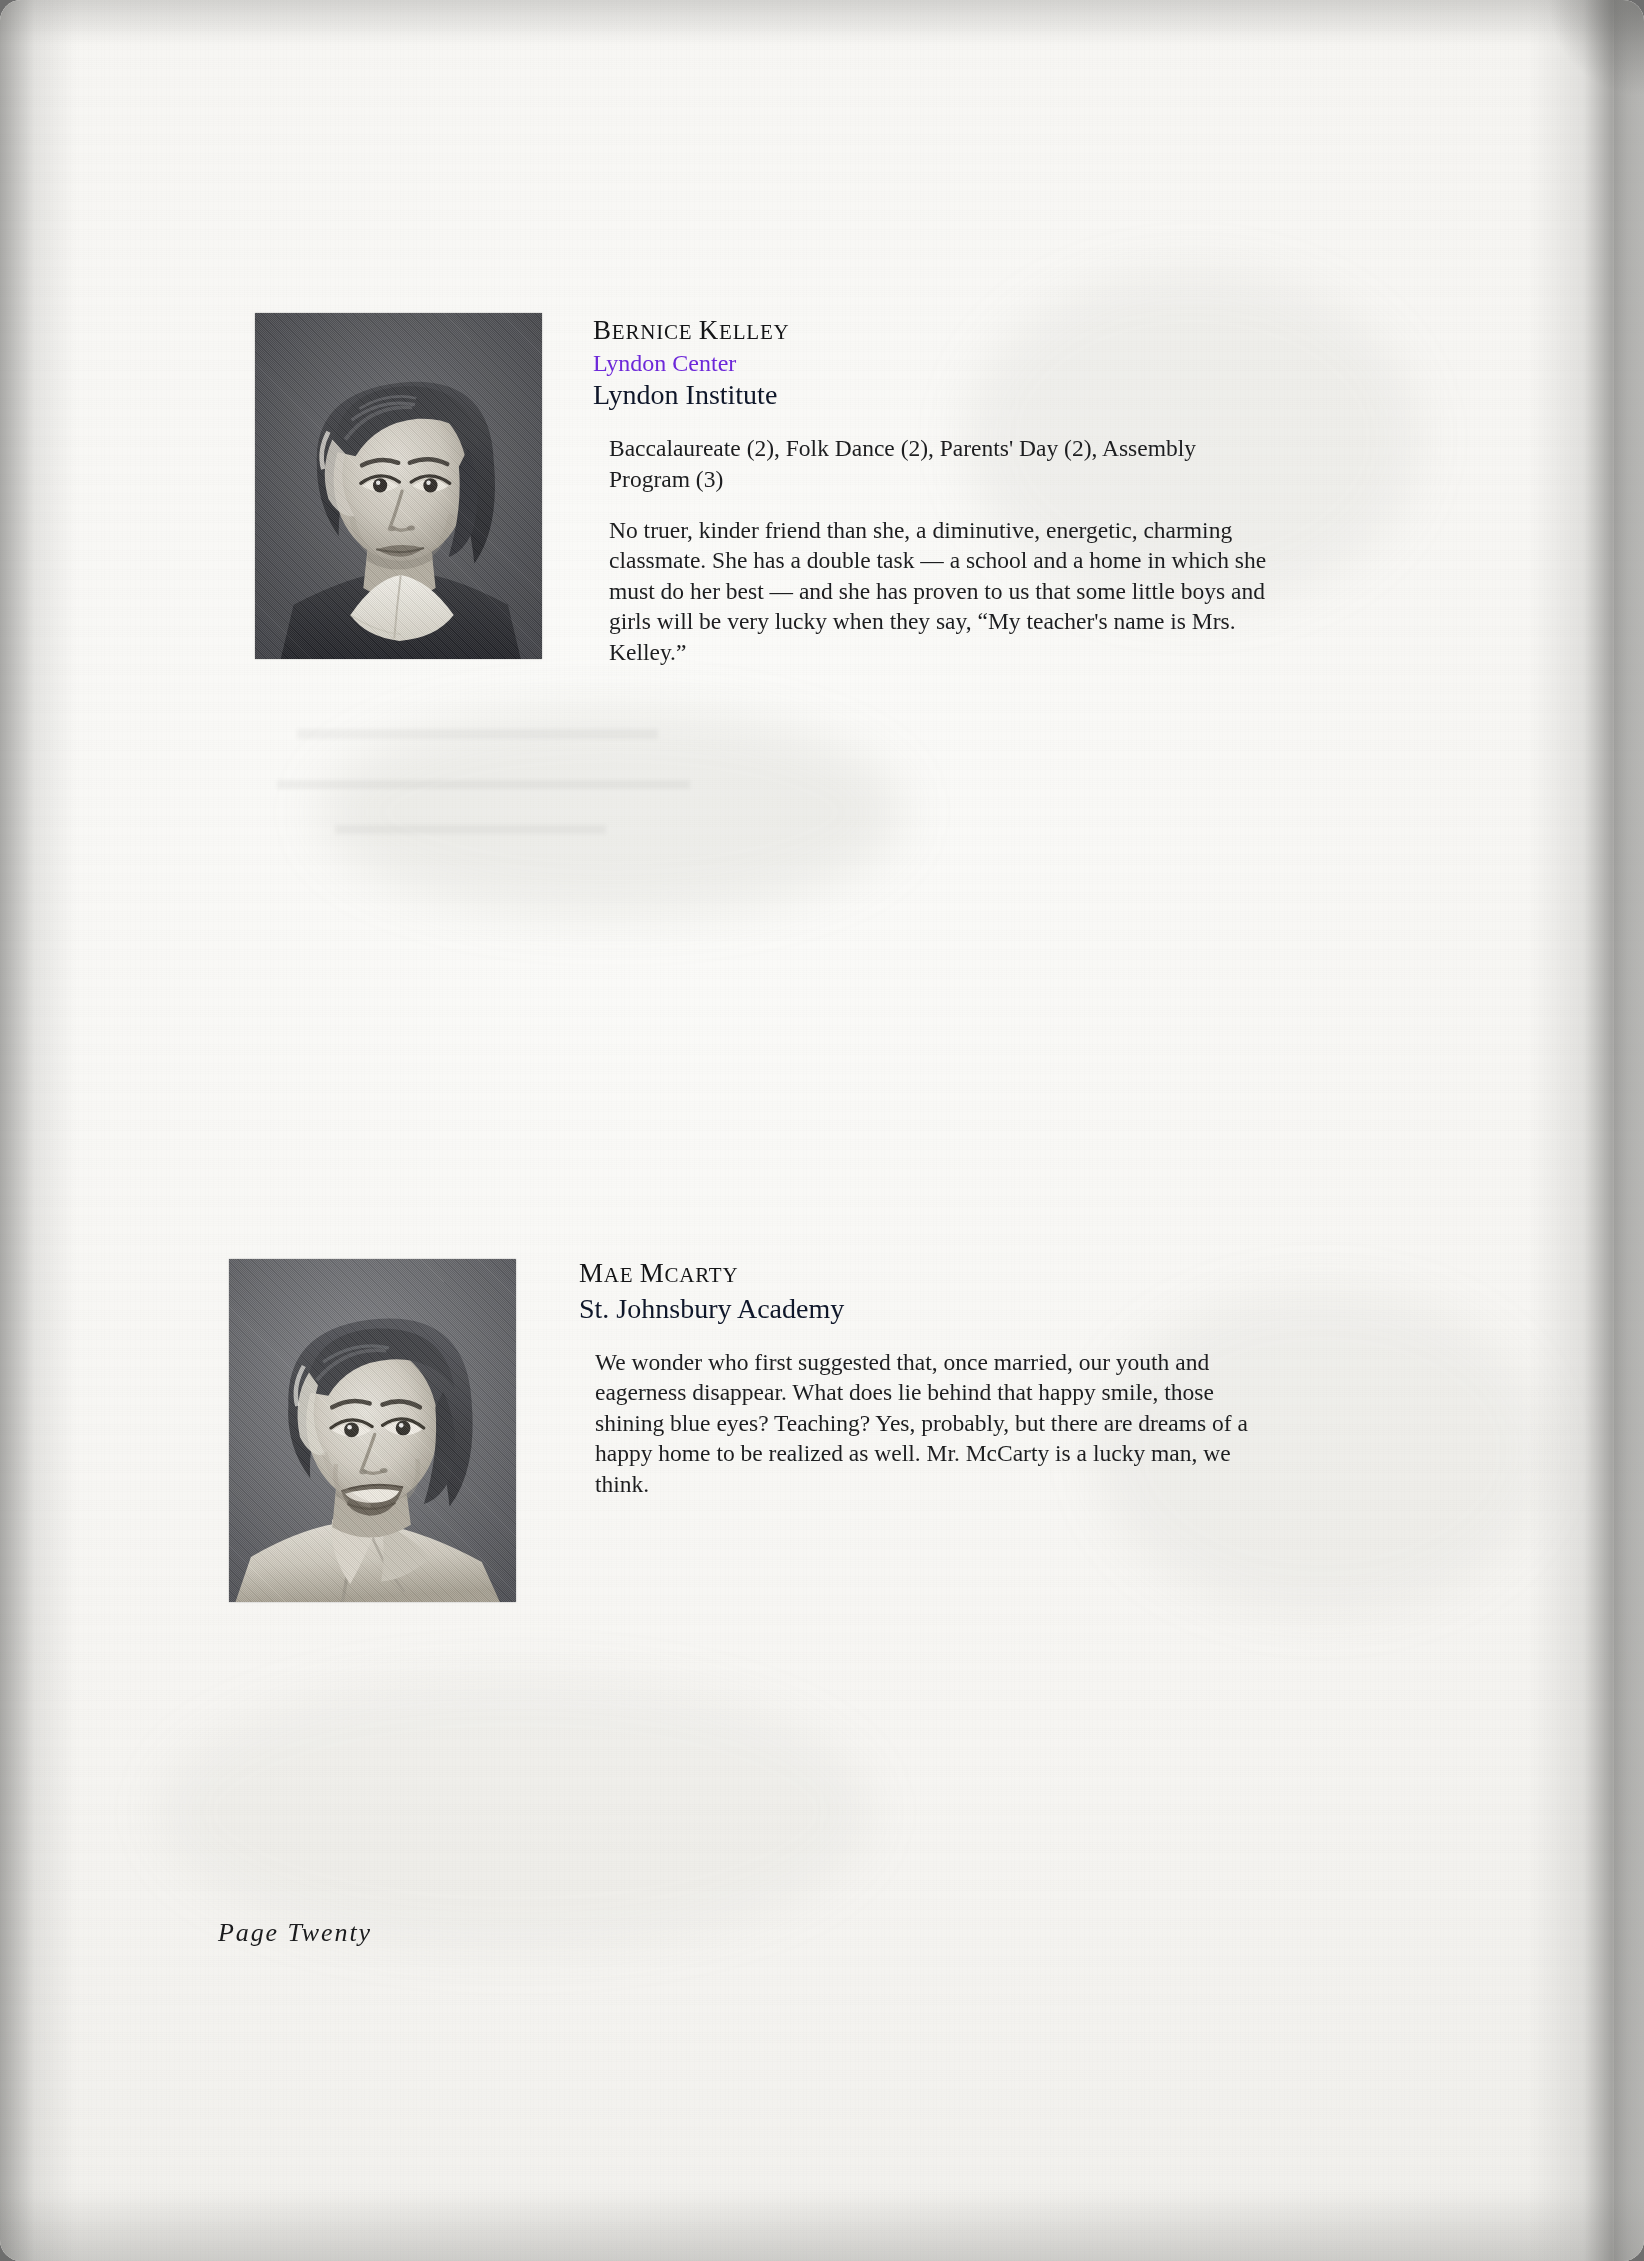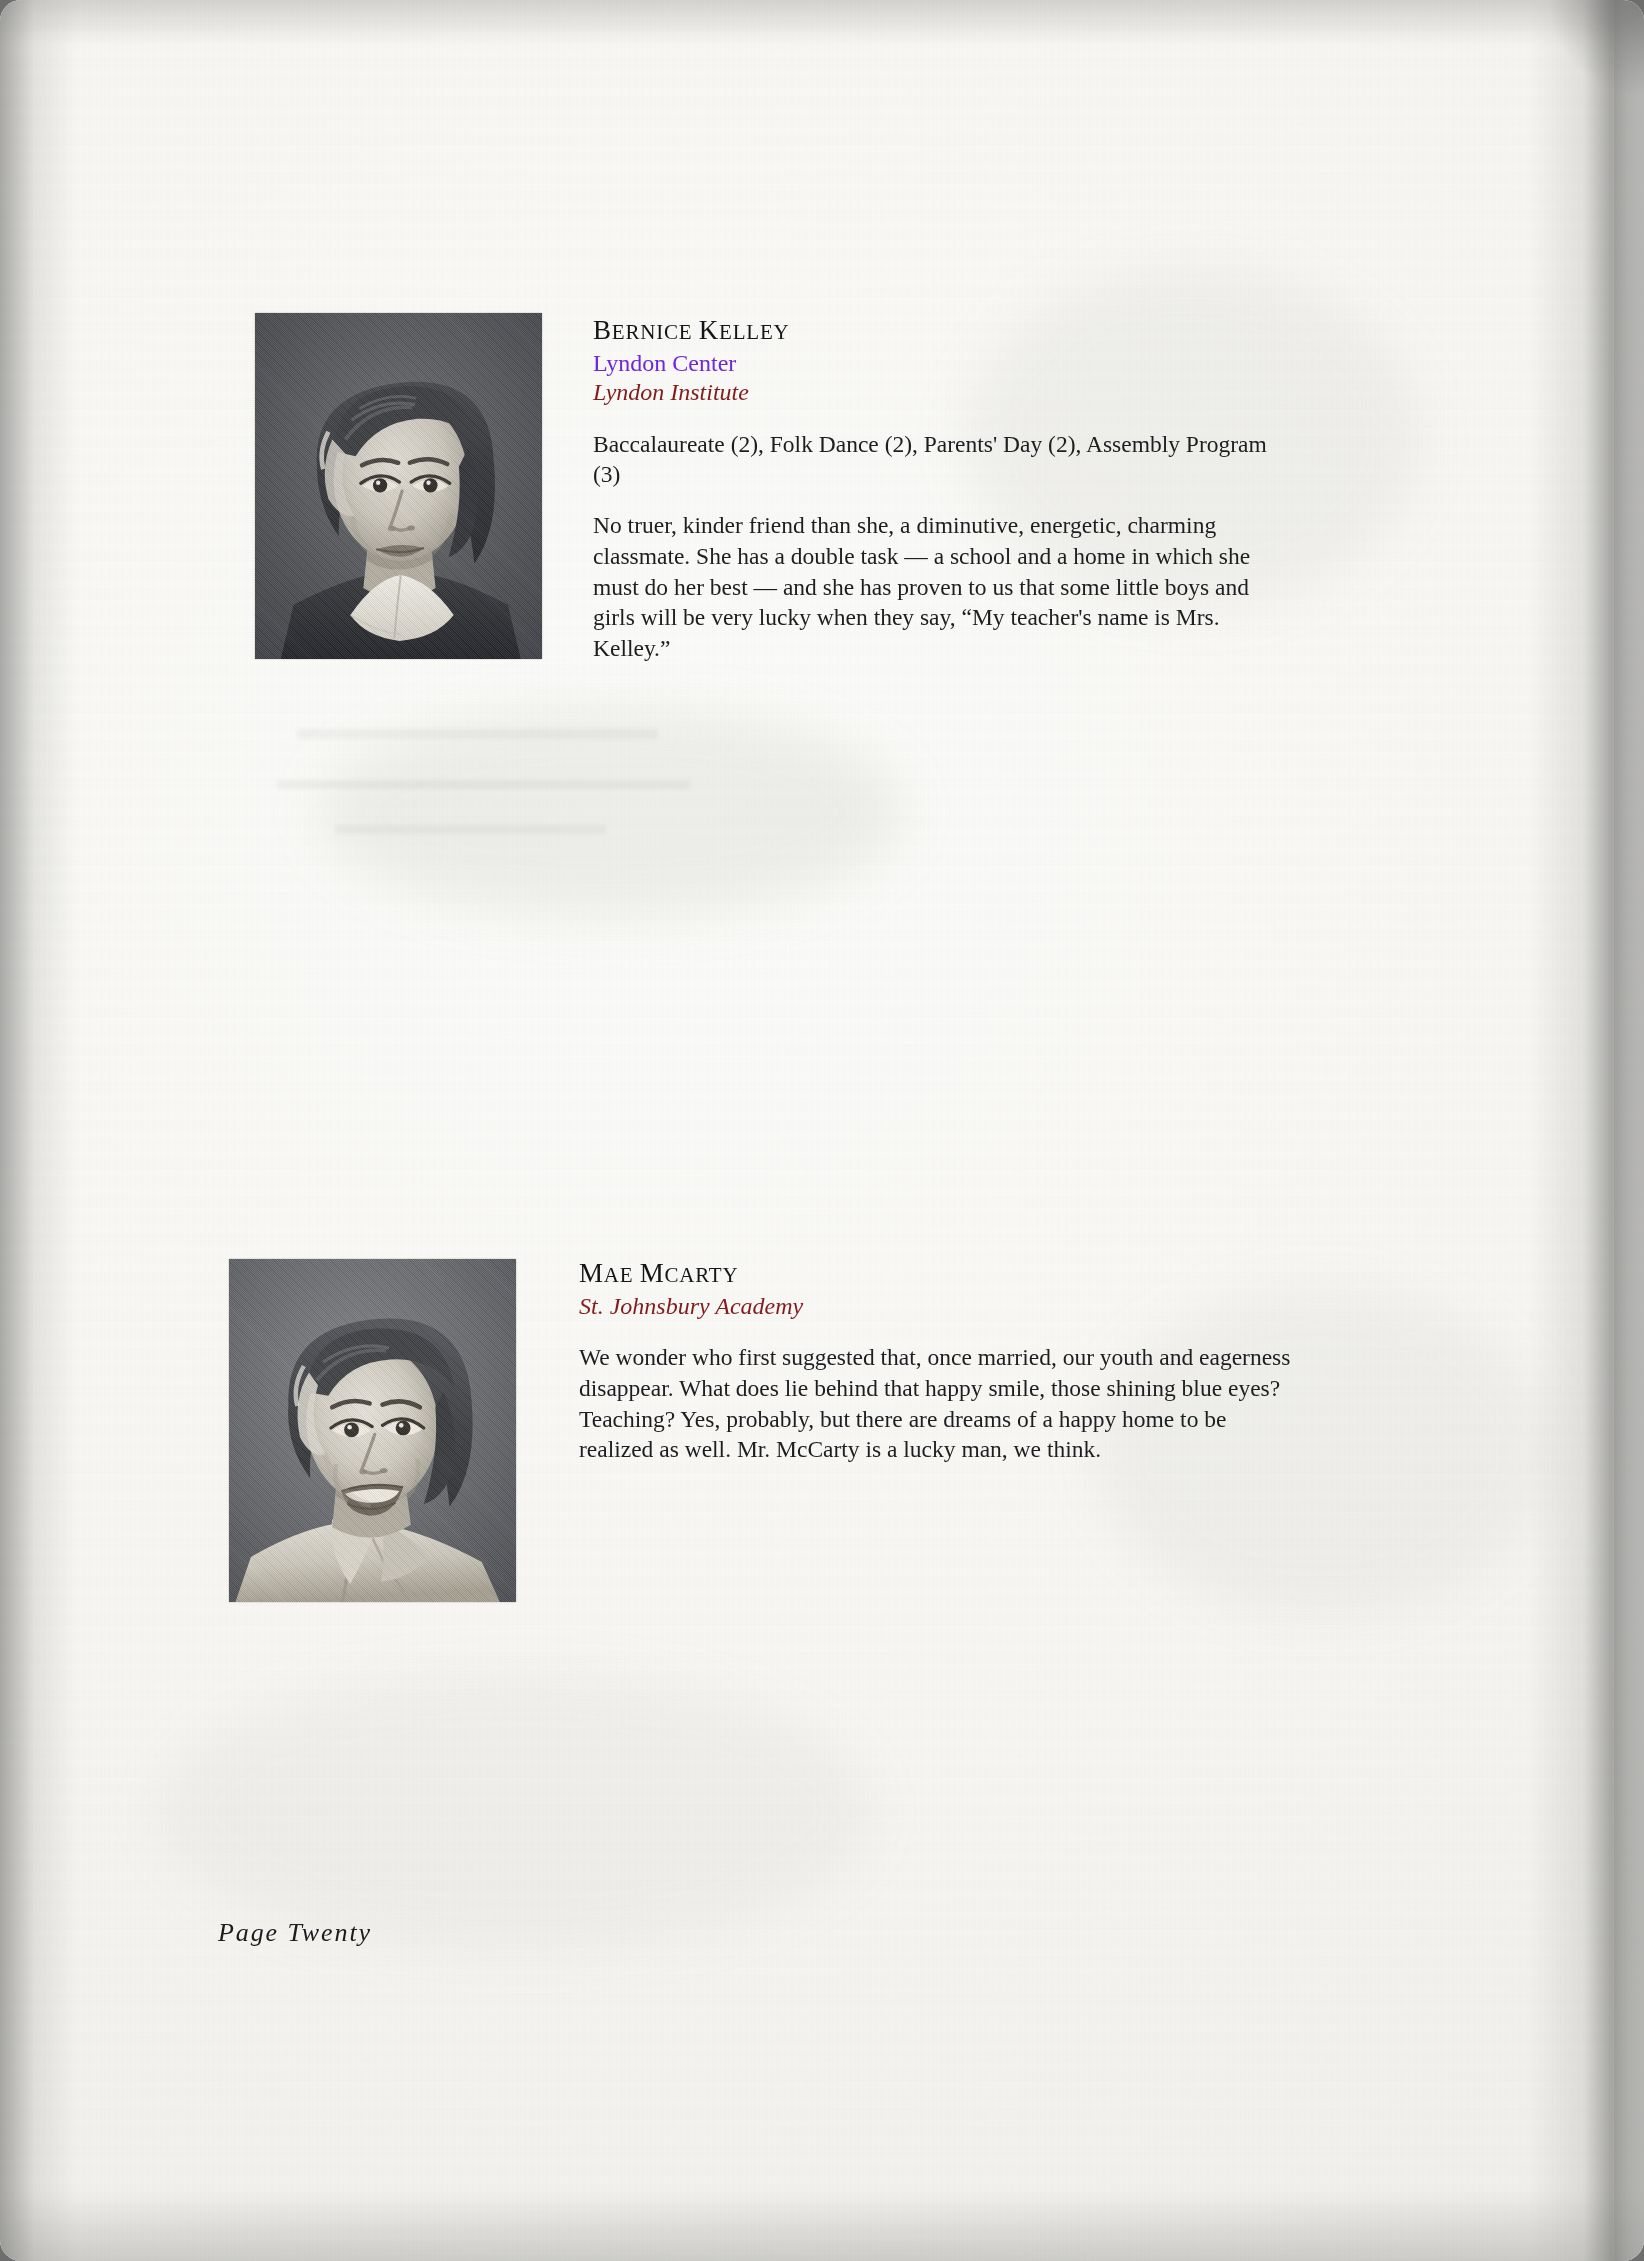--- a/index.html
+++ b/index.html
@@ -138,31 +138,30 @@
   .bio .name .cap { font-size: 27px; }
   .bio .name .sc  { font-size: 21px; }
 
   .bio .hometown {
     font-size: 24px;
     line-height: 1.06;
     margin: 0 0 3.9px 0;
     color: #6d28d9;
   }
   .bio .school {
-    font-size: 24px;
-    font-style: italic;
+    font-size: 28px;
     line-height: 1.06;
     margin: 0 0 23px 0;
-    color: #7f1d1d;
+    color: #0f172a;
   }
   .bio .activities,
   .bio .blurb {
     font-size: 23.5px;
     line-height: 1.30;
-    margin: 0;
+    margin: 16px;
     color: #1d1e20;
     text-align: left;
   }
   .bio .activities { margin-bottom: 20.6px; }
 
   .footer {
     position: absolute;
     font-size: 26px;
     font-style: italic;
     letter-spacing: 1.9px;

